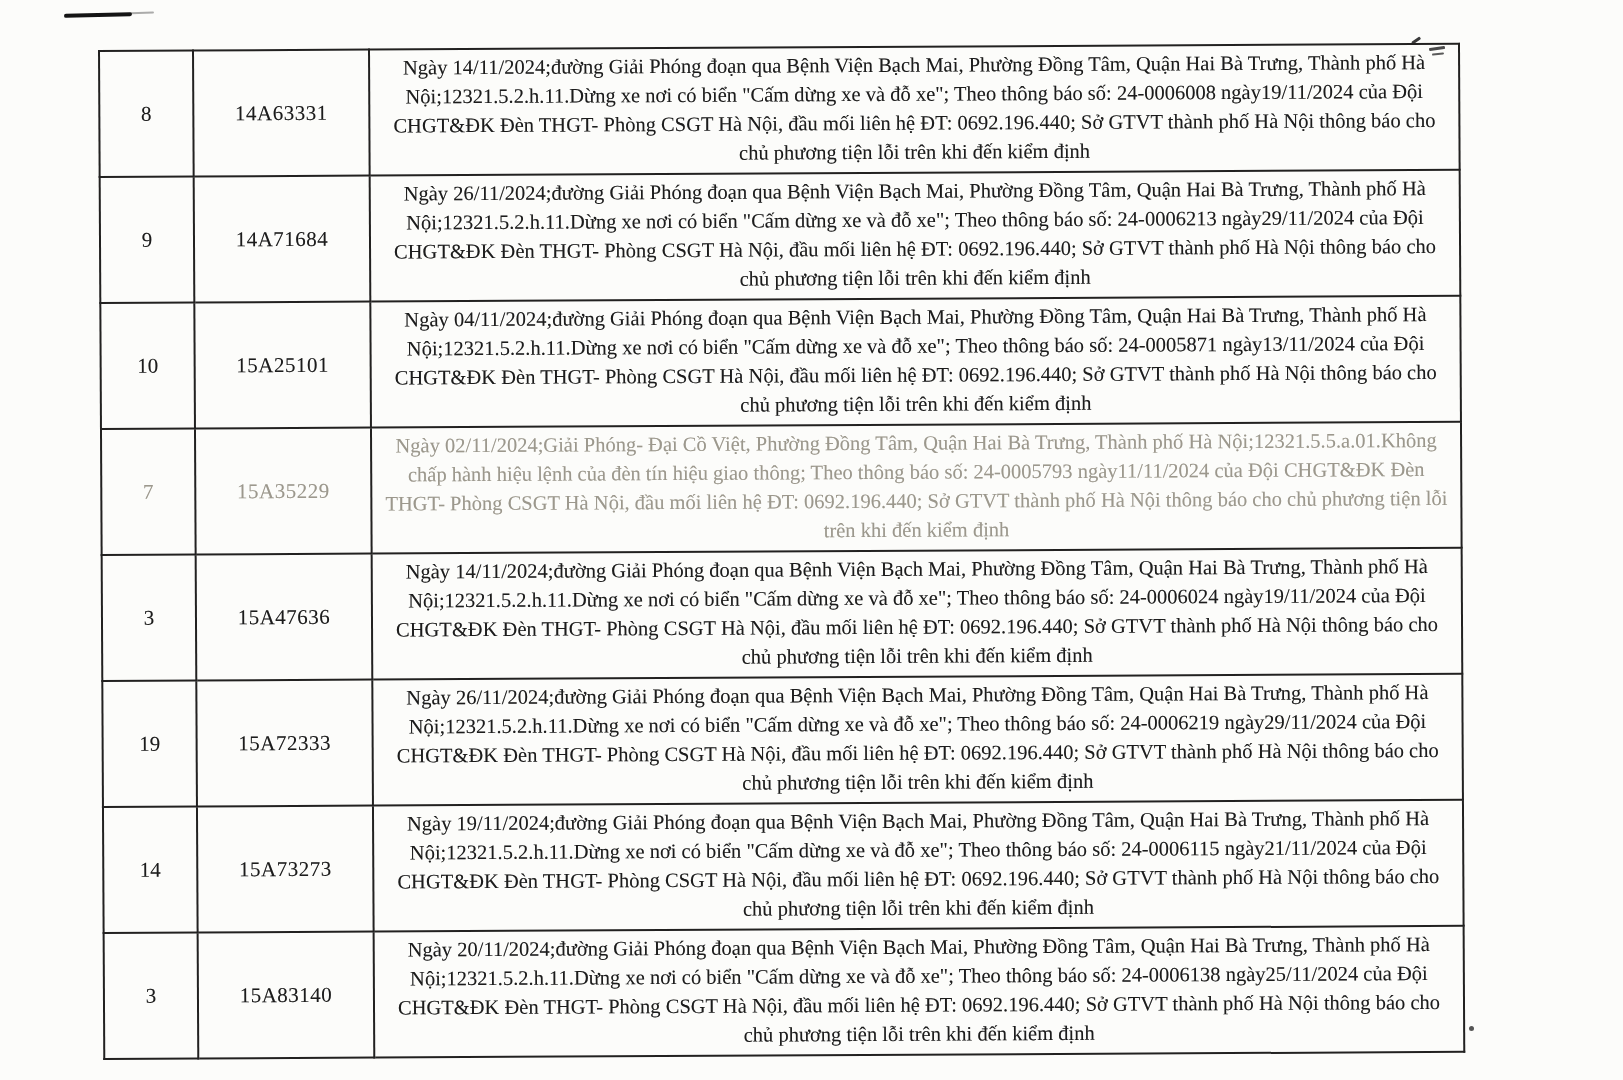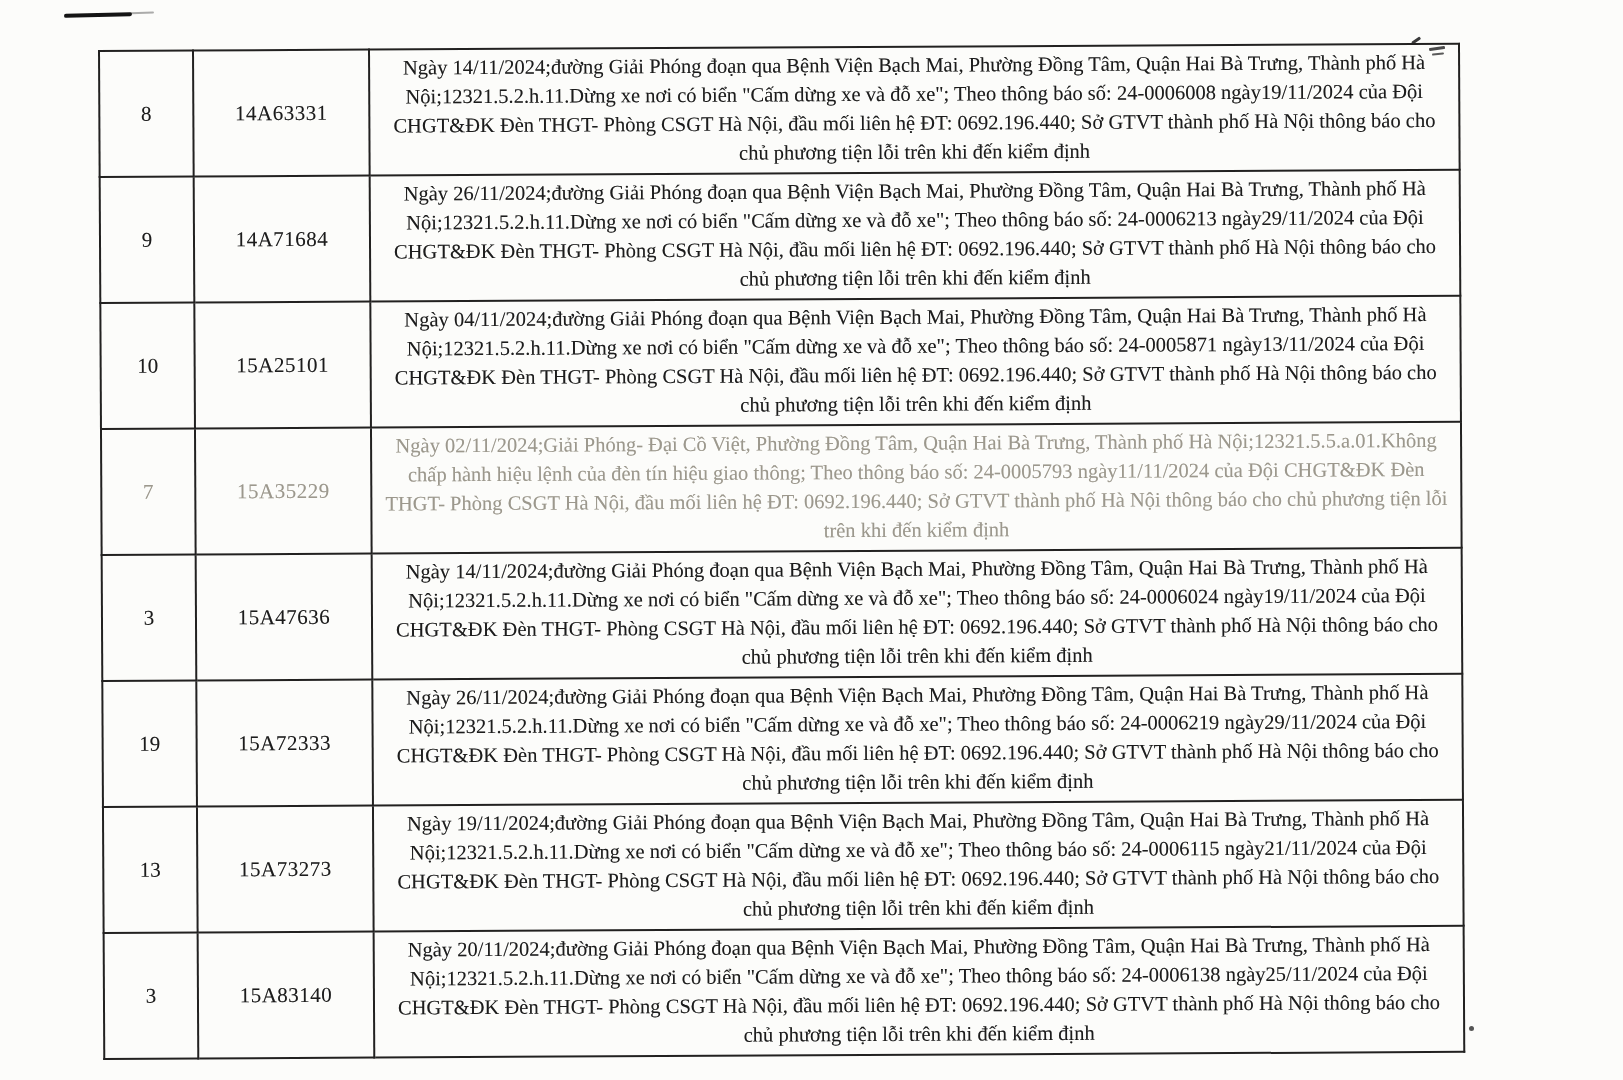--- a/index.html
+++ b/index.html
@@ -160,21 +160,21 @@
           <td class="cell-no">3</td>
           <td class="cell-plate">15A47636</td>
           <td class="cell-desc">Ngày 14/11/2024;đường Giải Phóng đoạn qua Bệnh Viện Bạch Mai, Phường Đồng Tâm, Quận Hai Bà Trưng, Thành phố Hà Nội;12321.5.2.h.11.Dừng xe nơi có biển "Cấm dừng xe và đỗ xe"; Theo thông báo số: 24-0006024 ngày19/11/2024 của Đội CHGT&amp;ĐK Đèn THGT- Phòng CSGT Hà Nội, đầu mối liên hệ ĐT: 0692.196.440; Sở GTVT thành phố Hà Nội thông báo cho chủ phương tiện lỗi trên khi đến kiểm định</td>
         </tr>
         <tr>
           <td class="cell-no">19</td>
           <td class="cell-plate">15A72333</td>
           <td class="cell-desc">Ngày 26/11/2024;đường Giải Phóng đoạn qua Bệnh Viện Bạch Mai, Phường Đồng Tâm, Quận Hai Bà Trưng, Thành phố Hà Nội;12321.5.2.h.11.Dừng xe nơi có biển "Cấm dừng xe và đỗ xe"; Theo thông báo số: 24-0006219 ngày29/11/2024 của Đội CHGT&amp;ĐK Đèn THGT- Phòng CSGT Hà Nội, đầu mối liên hệ ĐT: 0692.196.440; Sở GTVT thành phố Hà Nội thông báo cho chủ phương tiện lỗi trên khi đến kiểm định</td>
         </tr>
         <tr>
-          <td class="cell-no">13</td>
+          <td class="cell-no">14</td>
           <td class="cell-plate">15A73273</td>
           <td class="cell-desc">Ngày 19/11/2024;đường Giải Phóng đoạn qua Bệnh Viện Bạch Mai, Phường Đồng Tâm, Quận Hai Bà Trưng, Thành phố Hà Nội;12321.5.2.h.11.Dừng xe nơi có biển "Cấm dừng xe và đỗ xe"; Theo thông báo số: 24-0006115 ngày21/11/2024 của Đội CHGT&amp;ĐK Đèn THGT- Phòng CSGT Hà Nội, đầu mối liên hệ ĐT: 0692.196.440; Sở GTVT thành phố Hà Nội thông báo cho chủ phương tiện lỗi trên khi đến kiểm định</td>
         </tr>
         <tr>
           <td class="cell-no">3</td>
           <td class="cell-plate">15A83140</td>
           <td class="cell-desc">Ngày 20/11/2024;đường Giải Phóng đoạn qua Bệnh Viện Bạch Mai, Phường Đồng Tâm, Quận Hai Bà Trưng, Thành phố Hà Nội;12321.5.2.h.11.Dừng xe nơi có biển "Cấm dừng xe và đỗ xe"; Theo thông báo số: 24-0006138 ngày25/11/2024 của Đội CHGT&amp;ĐK Đèn THGT- Phòng CSGT Hà Nội, đầu mối liên hệ ĐT: 0692.196.440; Sở GTVT thành phố Hà Nội thông báo cho chủ phương tiện lỗi trên khi đến kiểm định</td>
         </tr>
       </tbody>
     </table>

